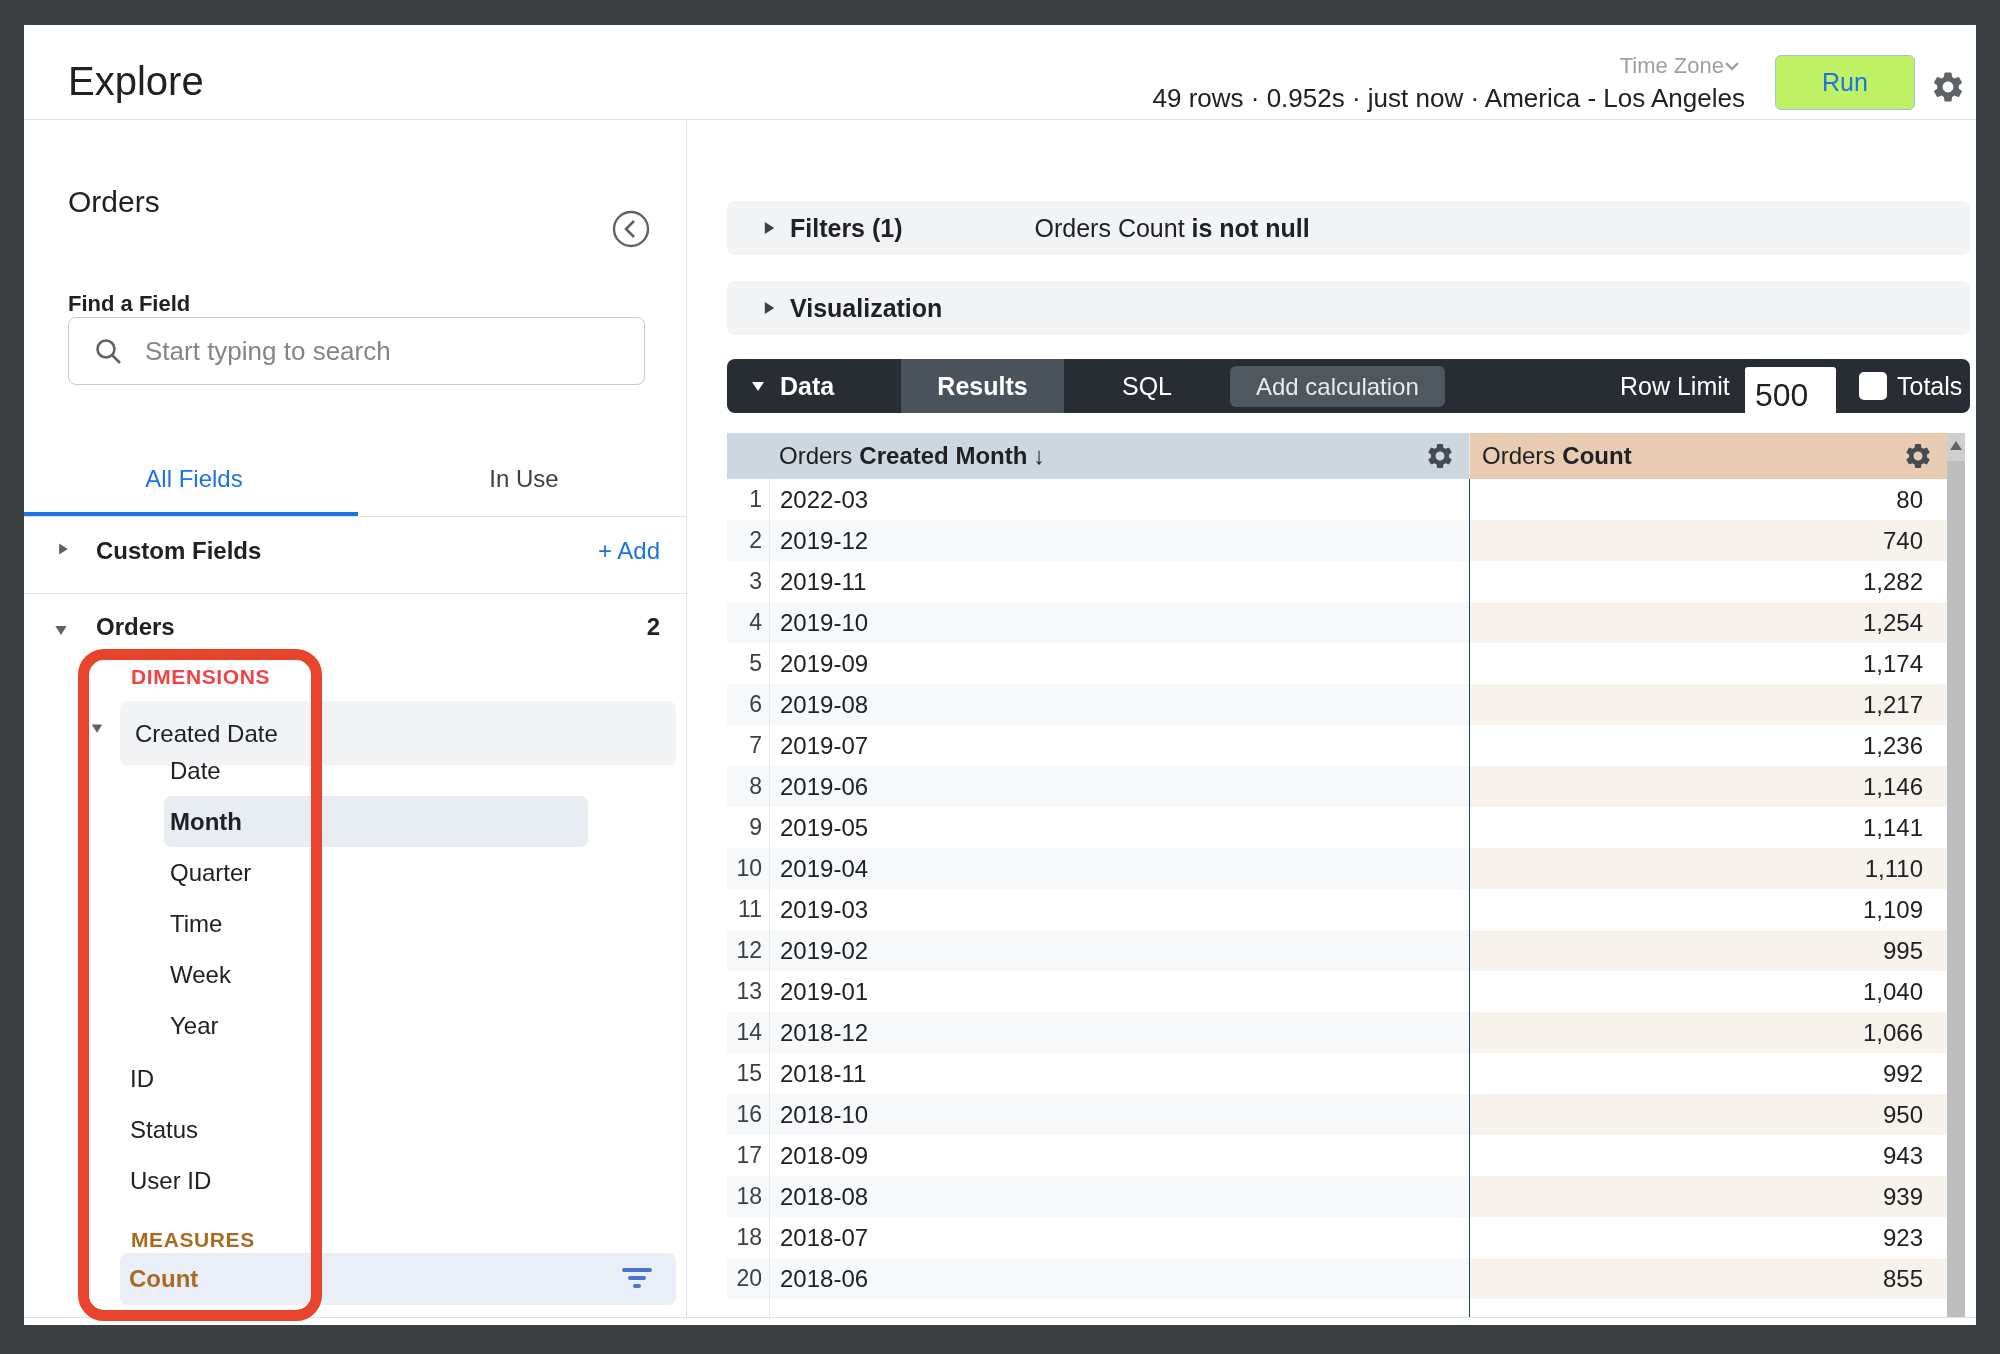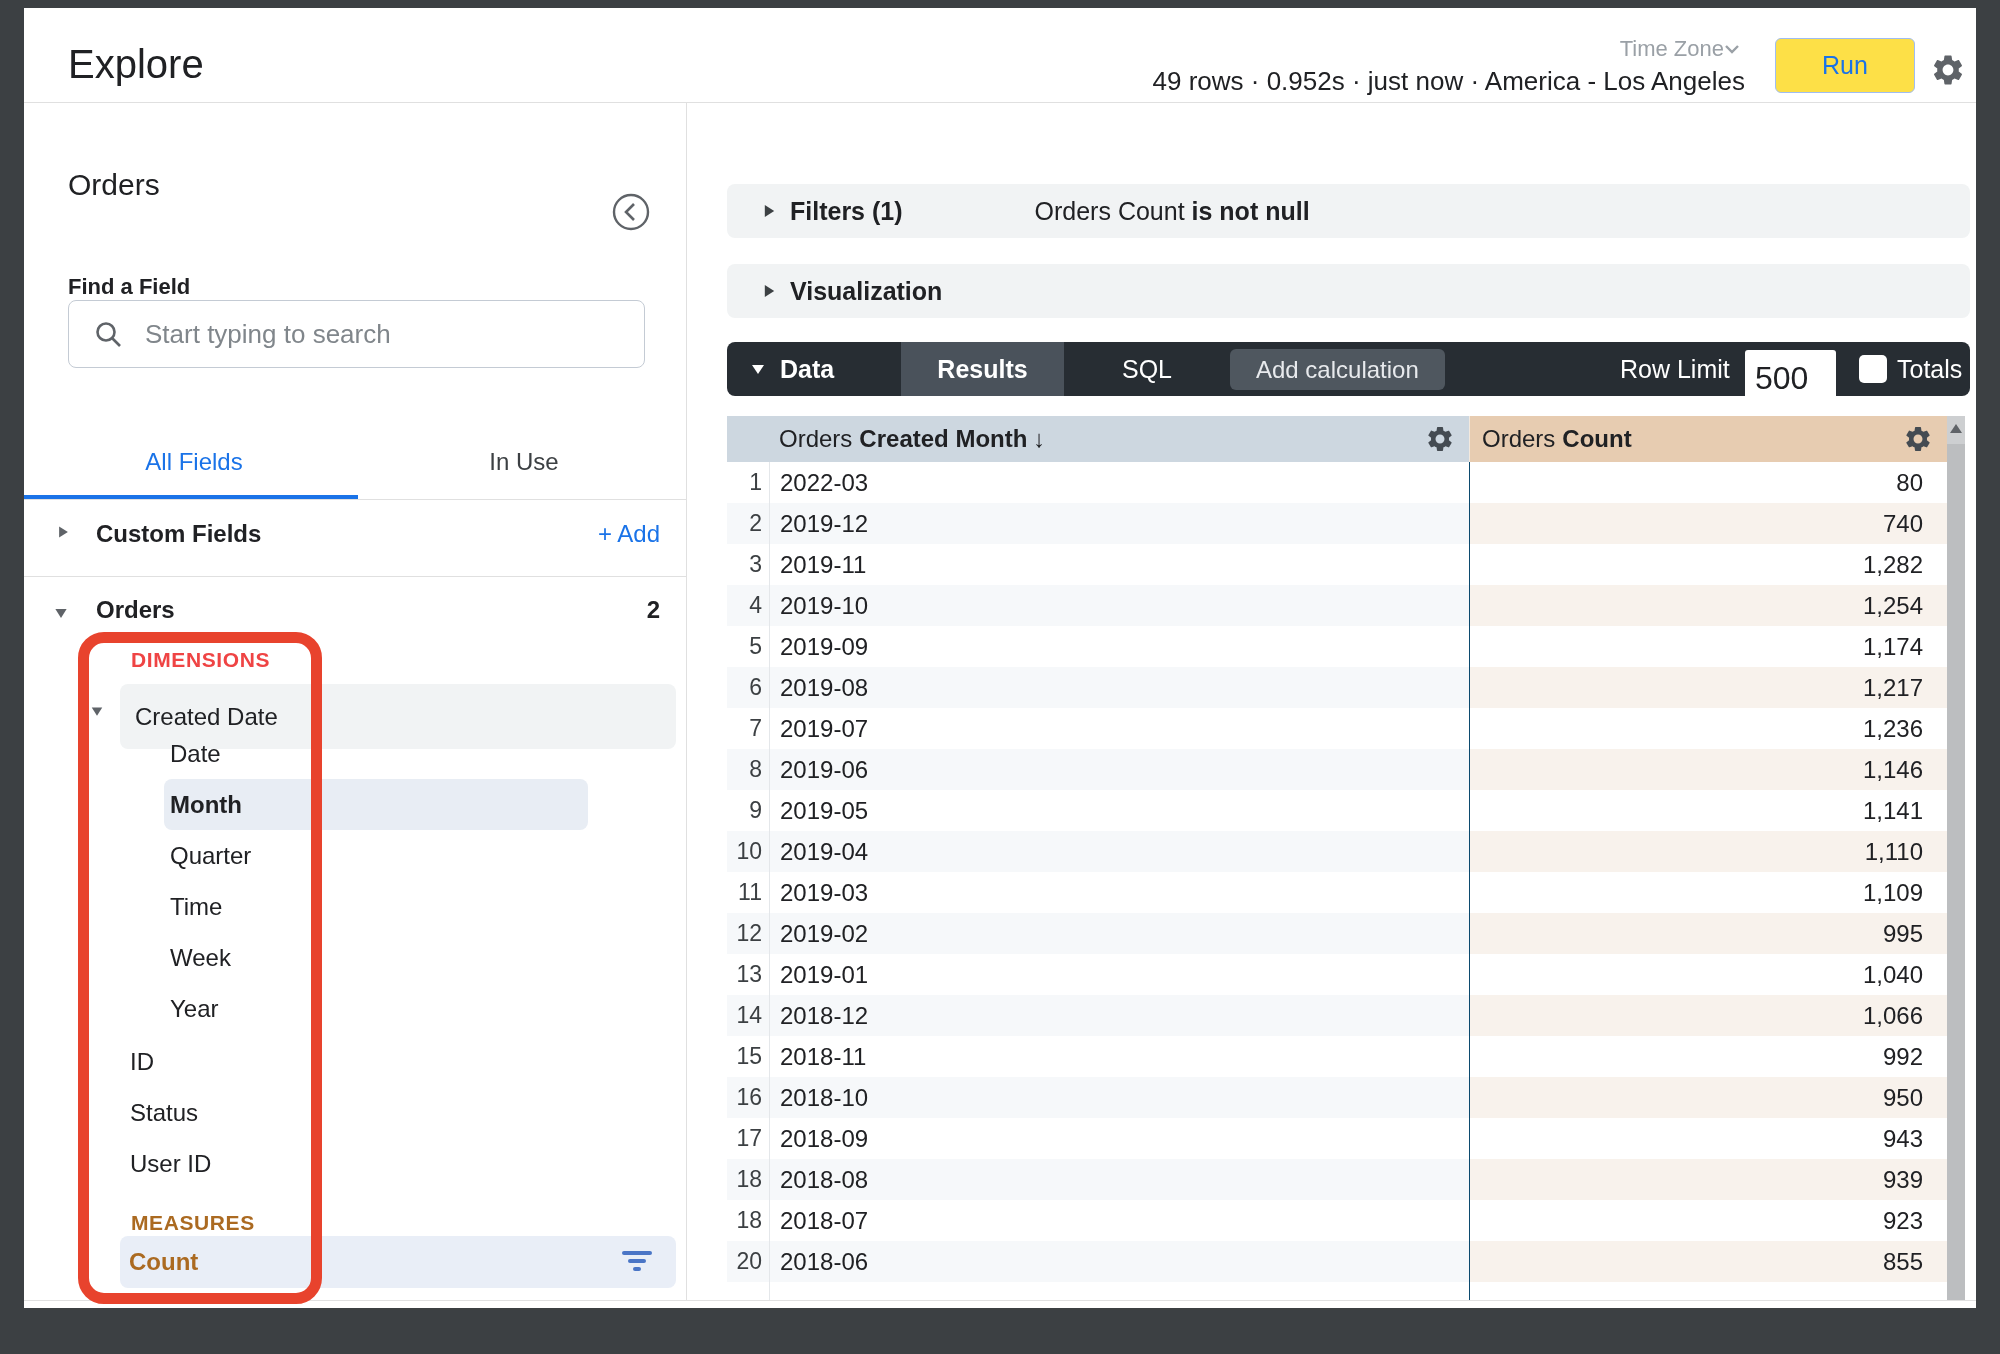--- a/index.html
+++ b/index.html
@@ -1,28 +1,28 @@
 <!DOCTYPE html>
 <html><head>
 <meta charset="utf-8">
 <style>
   * { margin:0; padding:0; box-sizing:border-box; }
   html,body { width:2000px; height:1354px; overflow:hidden; background:#3c4043;
     font-family:"Liberation Sans", sans-serif; color:#202124; }
-  .window { position:absolute; left:24px; top:8px; width:1952px; height:1300px;
+  .window { position:absolute; left:24px; top:25px; width:1952px; height:1300px;
     background:#ffffff; overflow:hidden; }
   .abs { position:absolute; }
 
   
   .app-title { left:44px; top:34px; font-size:40px; font-weight:400; color:#202124; }
   .hdr-divider { left:0; top:94px; width:1952px; height:1px; background:#e0e0e0; }
   .tz { top:28px; right:236px; font-size:22px; color:#9aa0a6; display:flex; align-items:center; }
   .stats { top:58px; right:231px; font-size:26px; color:#202124; }
   .run-btn { left:1751px; top:30px; width:140px; height:55px; border:1.5px solid #9fbdf2;
-    border-radius:6px; color:#1a73e8; font-size:25px; font-weight:500; background:#fde047;
+    border-radius:6px; color:#1a73e8; font-size:25px; font-weight:500; background:#bef264;
     display:flex; align-items:center; justify-content:center; cursor:pointer; }
   .gear { color:#5f6368; }
 
   
   .side-divider { left:662px; top:94px; width:1px; height:1198px; background:#e0e0e0; }
   .side-title { left:44px; top:160px; font-size:30px; font-weight:500; }
   .collapse { left:587px; top:184px; width:40px; height:40px; }
   .find-label { left:44px; top:266px; font-size:22px; font-weight:700; }
   .search { left:44px; top:292px; width:577px; height:68px; border:1.5px solid #c4cbd4;
     border-radius:8px; display:flex; align-items:center; gap:22px; padding-left:24px; background:#fff;}

